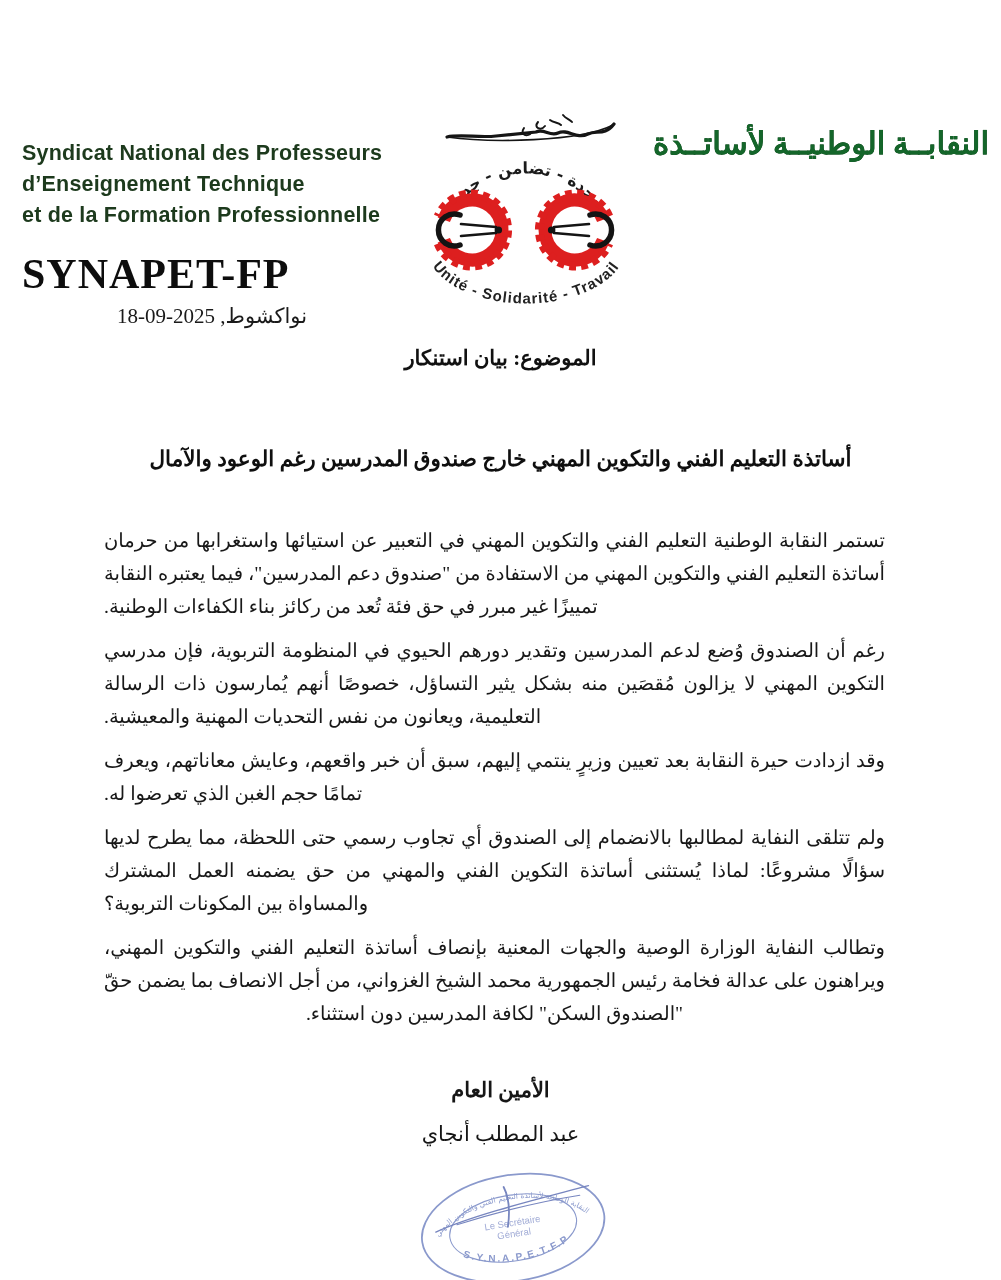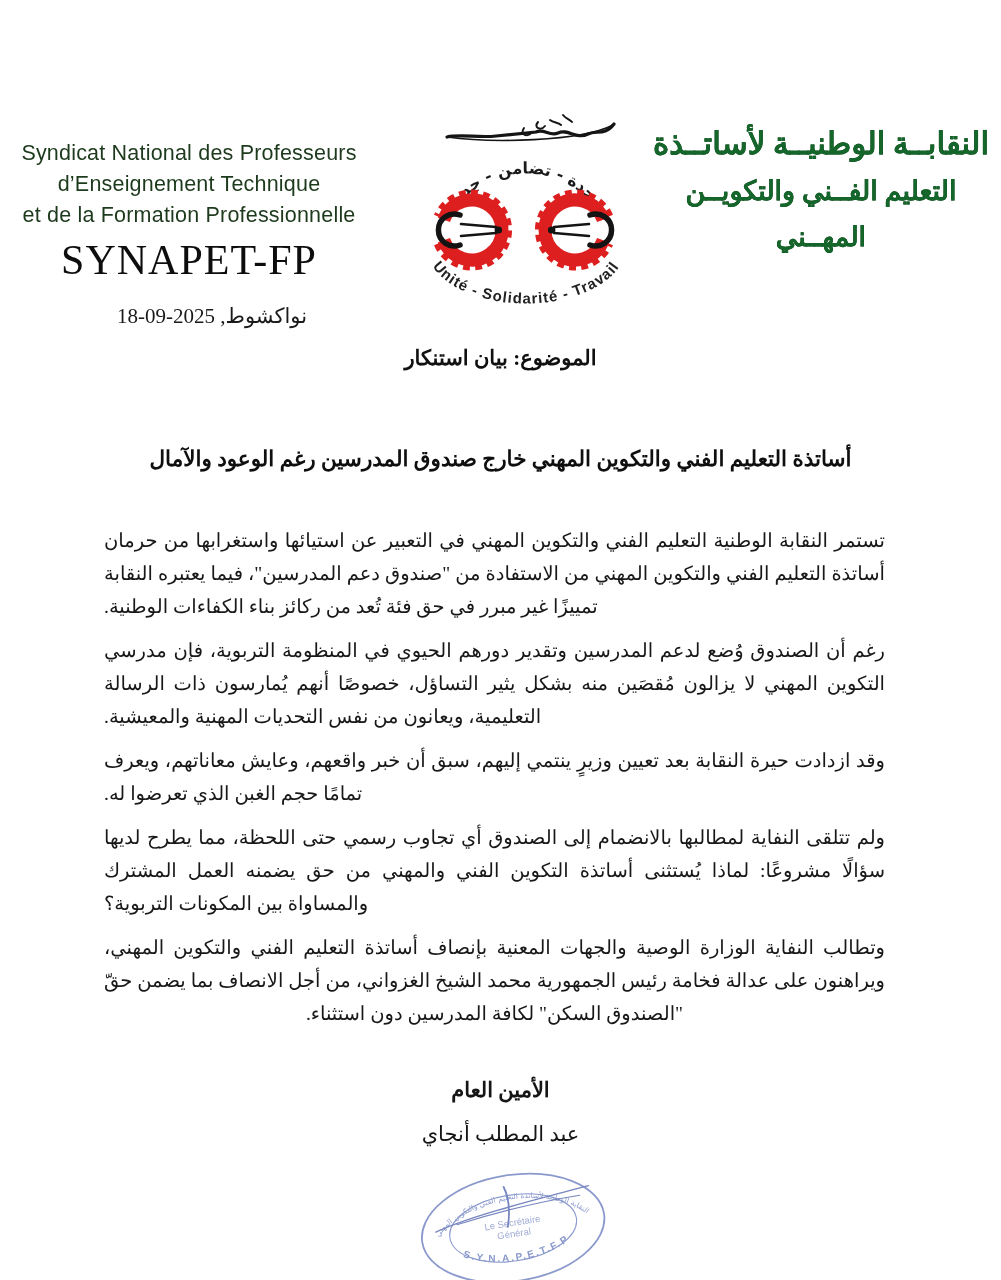--- a/index.html
+++ b/index.html
@@ -8,29 +8,29 @@
     background:#ffffff;
     font-family:"Liberation Serif","DejaVu Serif",serif;
     color:#161616;
     position:relative;
     overflow:hidden;
   }
   .page{position:absolute;inset:0;}
 
   
   .hdr-fr{
-    position:absolute;left:4px;top:138px;width:370px;
-    text-align:center;
+    position:absolute;left:22px;top:138px;width:370px;
+    text-align:left;
     font-family:"Liberation Sans","DejaVu Sans",sans-serif;
-    font-weight:normal;color:#1d3a1d;
+    font-weight:bold;color:#1d3a1d;
     font-size:21.5px;line-height:31px;
     letter-spacing:.2px;
   }
   .hdr-fr .acronym{
-    display:block;margin-top:6px;
+    display:block;margin-top:20px;
     font-family:"Liberation Serif","DejaVu Serif",serif;
     font-size:42px;line-height:46px;color:#0d0d0d;
     letter-spacing:1px;
   }
   .hdr-ar{
     position:absolute;left:645px;top:120px;width:352px;
     text-align:center;direction:rtl;
     font-weight:bold;color:#14662a;
     text-shadow:0 0 .6px #06300f;
   }
@@ -143,21 +143,20 @@
       </g>
 
       <text font-size="15" font-weight="bold" fill="#222" font-family="'Liberation Sans',sans-serif" letter-spacing="1">
         <textPath xlink:href="#arcBottom" href="#arcBottom" startOffset="50%" text-anchor="middle">Unité - Solidarité - Travail</textPath>
       </text>
     </svg>
   </div>
 
   <div class="hdr-ar">
     <div class="l1">النقابــة الوطنيــة لأساتــذة</div>
-    <div class="l2">التعليم الفــني والتكويــن المهــني</div>
   </div>
 
   <div class="dateline">نواكشوط, 2025-09-18</div>
   <div class="subject">الموضوع: بيان استنكار</div>
   <h1 class="title">أساتذة التعليم الفني والتكوين المهني خارج صندوق المدرسين رغم الوعود والآمال</h1>
 
   <main class="body-text">
       <p class="last-left">تستمر النقابة الوطنية التعليم الفني والتكوين المهني في التعبير عن استيائها واستغرابها من حرمان أساتذة التعليم الفني والتكوين المهني من الاستفادة من "صندوق دعم المدرسين"، فيما يعتبره النقابة تمييزًا غير مبرر في حق فئة تُعد من ركائز بناء الكفاءات الوطنية.</p>
       <p class="last-left">رغم أن الصندوق وُضع لدعم المدرسين وتقدير دورهم الحيوي في المنظومة التربوية، فإن مدرسي التكوين المهني لا يزالون مُقصَين منه بشكل يثير التساؤل، خصوصًا أنهم يُمارسون ذات الرسالة التعليمية، ويعانون من نفس التحديات المهنية والمعيشية.</p>
       <p class="last-left">وقد ازدادت حيرة النقابة بعد تعيين وزيرٍ ينتمي إليهم، سبق أن خبر واقعهم، وعايش معاناتهم، ويعرف تمامًا حجم الغبن الذي تعرضوا له.</p>

